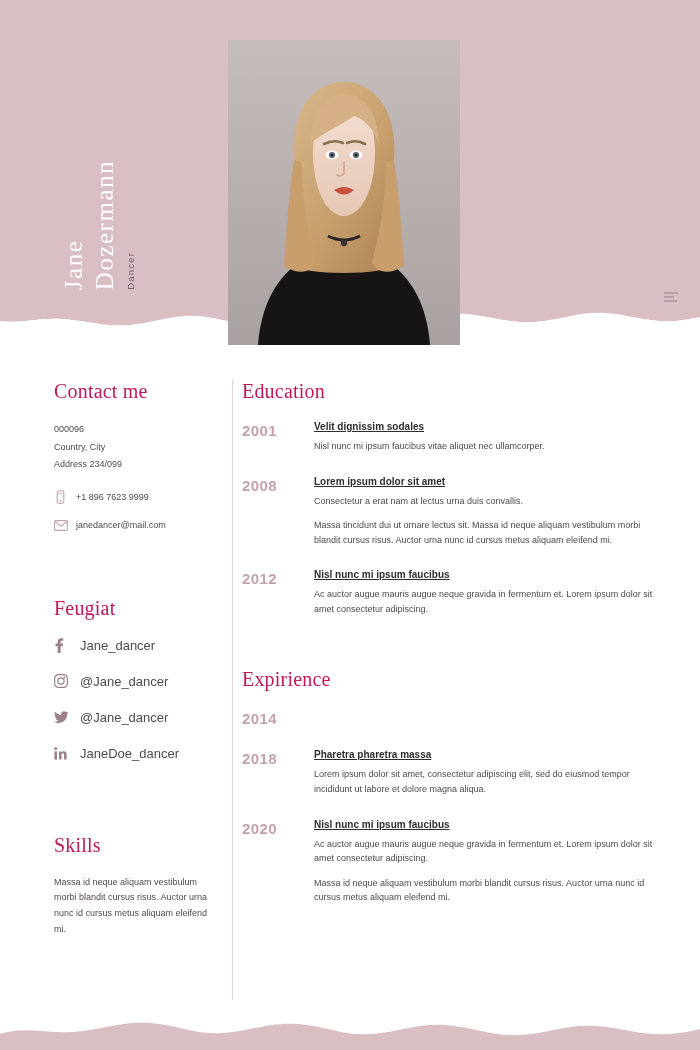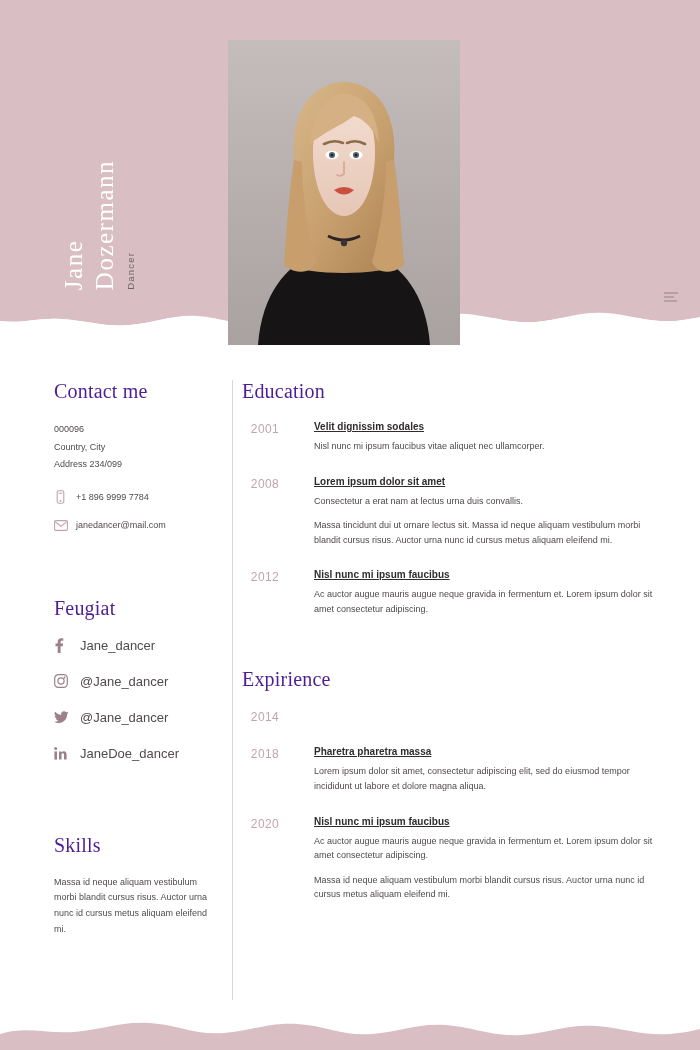--- a/index.html
+++ b/index.html
@@ -107,21 +107,21 @@
   .right-col {
     position: absolute;
     left: 242px; top: 62px;
     width: 420px;
   }
 
   h2.section {
     font-family: "Liberation Serif", serif;
     font-weight: normal;
     font-size: 20px;
-    color: #4c1d95;
+    color: #be185d;
     margin-bottom: 18px;
     letter-spacing: .2px;
   }
 
   .addr { font-size: 9px; line-height: 1.95; color: #4f4a4c; }
 
   .contact-row {
     display: flex; align-items: center;
     margin-top: 16px;
     font-size: 9px; color: #4f4a4c;
@@ -144,26 +144,27 @@
   .gap-lg { height: 66px; }
   .gap-md { height: 52px; }
 
   
   .entry {
     display: flex;
     margin-bottom: 22px;
   }
   .entry .year {
     flex: 0 0 72px;
-    text-align: center;
+    text-align: left;
     padding-right: 26px;
-    font-size: 12px;
+    font-size: 15px;
     color: #c3a3ab;
     letter-spacing: .4px;
     padding-top: 1px;
+    font-weight: bold;
   }
   .entry .content { flex: 1; }
   .entry .e-title {
     font-size: 10px;
     font-weight: bold;
     color: #2f2c2d;
     margin-bottom: 7px;
     text-decoration: underline;
   }
   .entry .e-desc {
@@ -281,21 +282,21 @@
       </div>
 
       <div class="contact-row">
         <span class="ic">
           <svg width="13" height="14" viewBox="0 0 13 14">
             <rect x="3.2" y="0.8" width="6.6" height="12.4" rx="1.6" fill="none" stroke="#c3a3ab" stroke-width="1.1"></rect>
             <circle cx="6.5" cy="11" r="0.9" fill="#c3a3ab"></circle>
             <path d="M5 3.2h3" stroke="#c3a3ab" stroke-width="1" stroke-linecap="round"></path>
           </svg>
         </span>
-        <span>+1 896 9999 7784</span>
+        <span>+1 896 7623 9999</span>
       </div>
 
       <div class="contact-row">
         <span class="ic">
           <svg width="14" height="11" viewBox="0 0 14 11">
             <rect x="0.6" y="0.6" width="12.8" height="9.8" rx="1.2" fill="none" stroke="#c3a3ab" stroke-width="1.1"></rect>
             <path d="M1 1.6l6 4.6 6-4.6" fill="none" stroke="#c3a3ab" stroke-width="1.1"></path>
           </svg>
         </span>
         <span>janedancer@mail.com</span>

